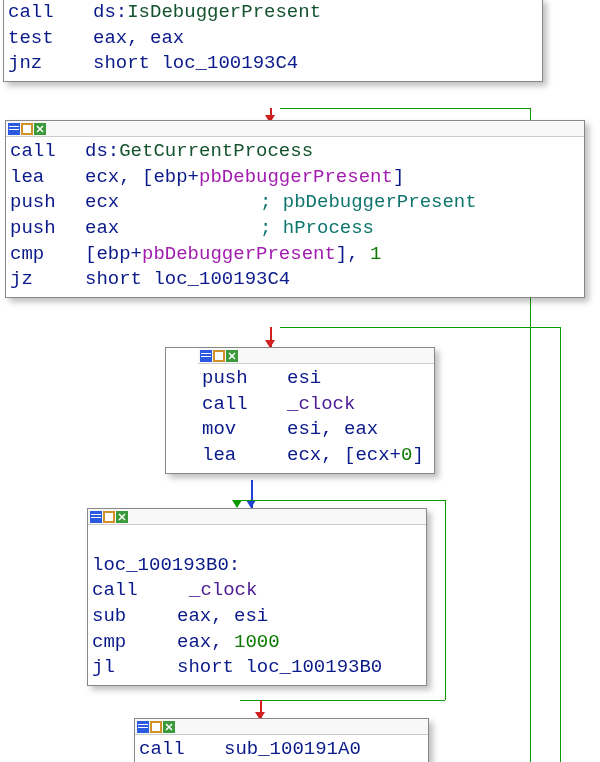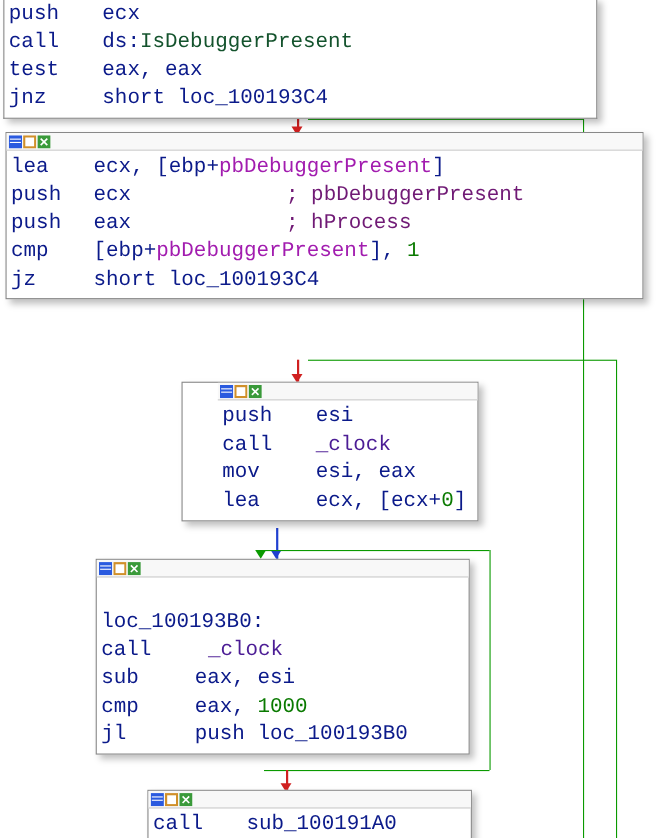--- a/index.html
+++ b/index.html
@@ -38,21 +38,21 @@
     white-space: nowrap;
   }
   .line { line-height: 1.35; height: 1.35em; }
   .mn { color: #0b1a8a; } 
   .reg { color: #0b1a8a; } 
   .ds { color: #0b1a8a; }
   .api { color: #14532d; } 
   .lib { color: #4c1d95; } 
   .var { color: #a21caf; } 
   .num { color: #0a7a00; } 
-  .cmt { color: #701a75; } 
+  .cmt { color: #0f766e; } 
   .lbl { color: #0b1a8a; text-align: right; }
   .col1 { display: inline-block; width: 85px; }
   .col1b { display: inline-block; width: 75px; }
   .col1s { display: inline-block; width: 85px; }
   .arrow {
     position: absolute;
     width: 0;
     height: 0;
     border-left: 5px solid transparent;
     border-right: 5px solid transparent;
@@ -86,23 +86,20 @@
 <div class="hline-green" style="left:240px; top:500px; width:205px;"></div>
 <div class="hline-green" style="left:240px; top:700px; width:205px;"></div>
 <div class="arrow arrow-red-down" style="left:232px; top:500px; border-top-color:#0a9a00;"></div>
 
 <div class="vline-red" style="left:260px; top:700px; height:20px;"></div>
 <div class="arrow arrow-red-down" style="left:255px; top:712px;"></div>
 
 <div class="block" style="left:3px; top:-2px; width:540px; border-top:none;">
   <div class="code">
     <div class="line">
-      <span class="mn col1">push</span><span class="reg">ecx</span>
-    </div>
-    <div class="line">
       <span class="mn col1">call</span><span class="ds">ds:</span><span class="api">IsDebuggerPresent</span>
     </div>
     <div class="line">
       <span class="mn col1">test</span><span class="reg">eax, eax</span>
     </div>
     <div class="line">
       <span class="mn col1">jnz</span><span class="lbl">short loc_100193C4</span>
     </div>
   </div>
 </div>
@@ -117,20 +114,21 @@
     <svg class="tb-ico" viewBox="0 0 12 12">
         <rect x="0" y="0" width="12" height="12" fill="#d0902a"></rect>
         <rect x="2" y="2" width="8" height="8" fill="#fff"></rect>
       </svg>
     <svg class="tb-ico" viewBox="0 0 12 12">
         <rect x="0" y="0" width="12" height="12" fill="#3a9a3a"></rect>
         <path d="M3 3 L9 9 M9 3 L3 9" stroke="#fff" stroke-width="1.5"></path>
       </svg>
   </div>
   <div class="code">
+    <div class="line"><span class="mn col1b">call</span><span class="ds">ds:</span><span class="api">GetCurrentProcess</span></div>
     <div class="line"><span class="mn col1b">lea</span><span class="reg">ecx, [ebp+</span><span class="var">pbDebuggerPresent</span><span class="reg">]</span></div>
     <div class="line"><span class="mn col1b">push</span><span class="reg" style="display:inline-block;width:175px;">ecx</span><span class="cmt">; pbDebuggerPresent</span></div>
     <div class="line"><span class="mn col1b">push</span><span class="reg" style="display:inline-block;width:175px;">eax</span><span class="cmt">; hProcess</span></div>
     <div class="line"><span class="mn col1b">cmp</span><span class="reg">[ebp+</span><span class="var">pbDebuggerPresent</span><span class="reg">], </span><span class="num">1</span></div>
     <div class="line"><span class="mn col1b">jz</span><span class="lbl">short loc_100193C4</span></div>
   </div>
 </div>
 
 <div class="block" style="left:165px; top:347px; width:270px;padding-left:32px;">
   <div class="toolbar">
@@ -171,21 +169,21 @@
         <rect x="0" y="0" width="12" height="12" fill="#3a9a3a"></rect>
         <path d="M3 3 L9 9 M9 3 L3 9" stroke="#fff" stroke-width="1.5"></path>
       </svg>
   </div>
   <div class="code">
     <div class="line">&nbsp;</div>
     <div class="line"><span class="lbl">loc_100193B0:</span></div>
     <div class="line"><span class="mn" style="display:inline-block;width:97px;">call</span><span class="lib">_clock</span></div>
     <div class="line"><span class="mn col1s">sub</span><span class="reg">eax, esi</span></div>
     <div class="line"><span class="mn col1s">cmp</span><span class="reg">eax, </span><span class="num">1000</span></div>
-    <div class="line"><span class="mn col1s">jl</span><span class="lbl">push loc_100193B0</span></div>
+    <div class="line"><span class="mn col1s">jl</span><span class="lbl">short loc_100193B0</span></div>
   </div>
 </div>
 
 <div class="block" style="left:134px; top:718px; width:295px;">
   <div class="toolbar">
     <svg class="tb-ico" viewBox="0 0 12 12">
         <rect x="0" y="0" width="12" height="12" fill="#2a5adf"></rect>
         <rect x="1" y="3" width="10" height="1" fill="#fff"></rect>
         <rect x="1" y="6" width="10" height="1" fill="#fff"></rect>
       </svg>

